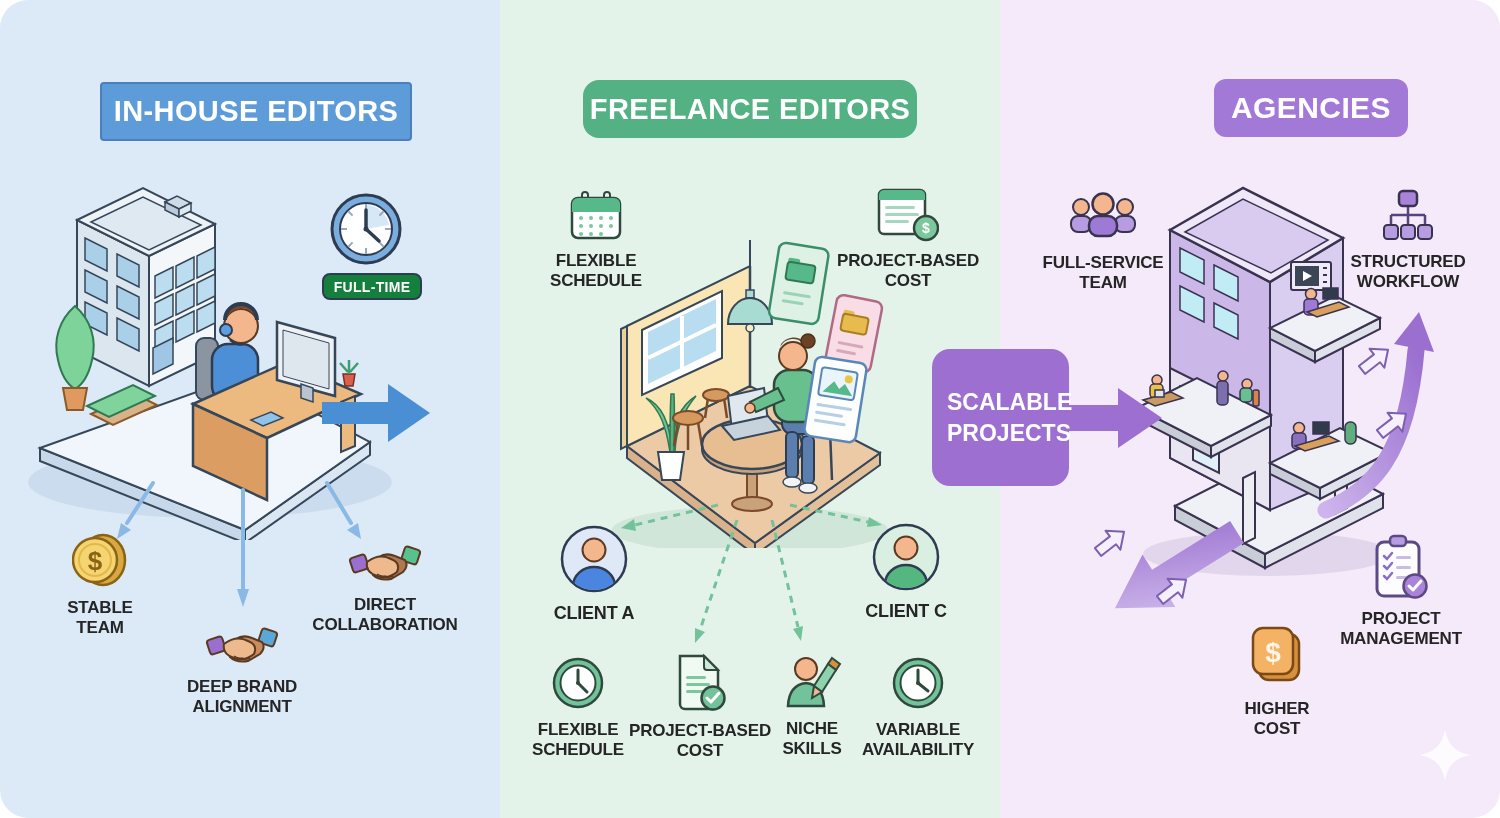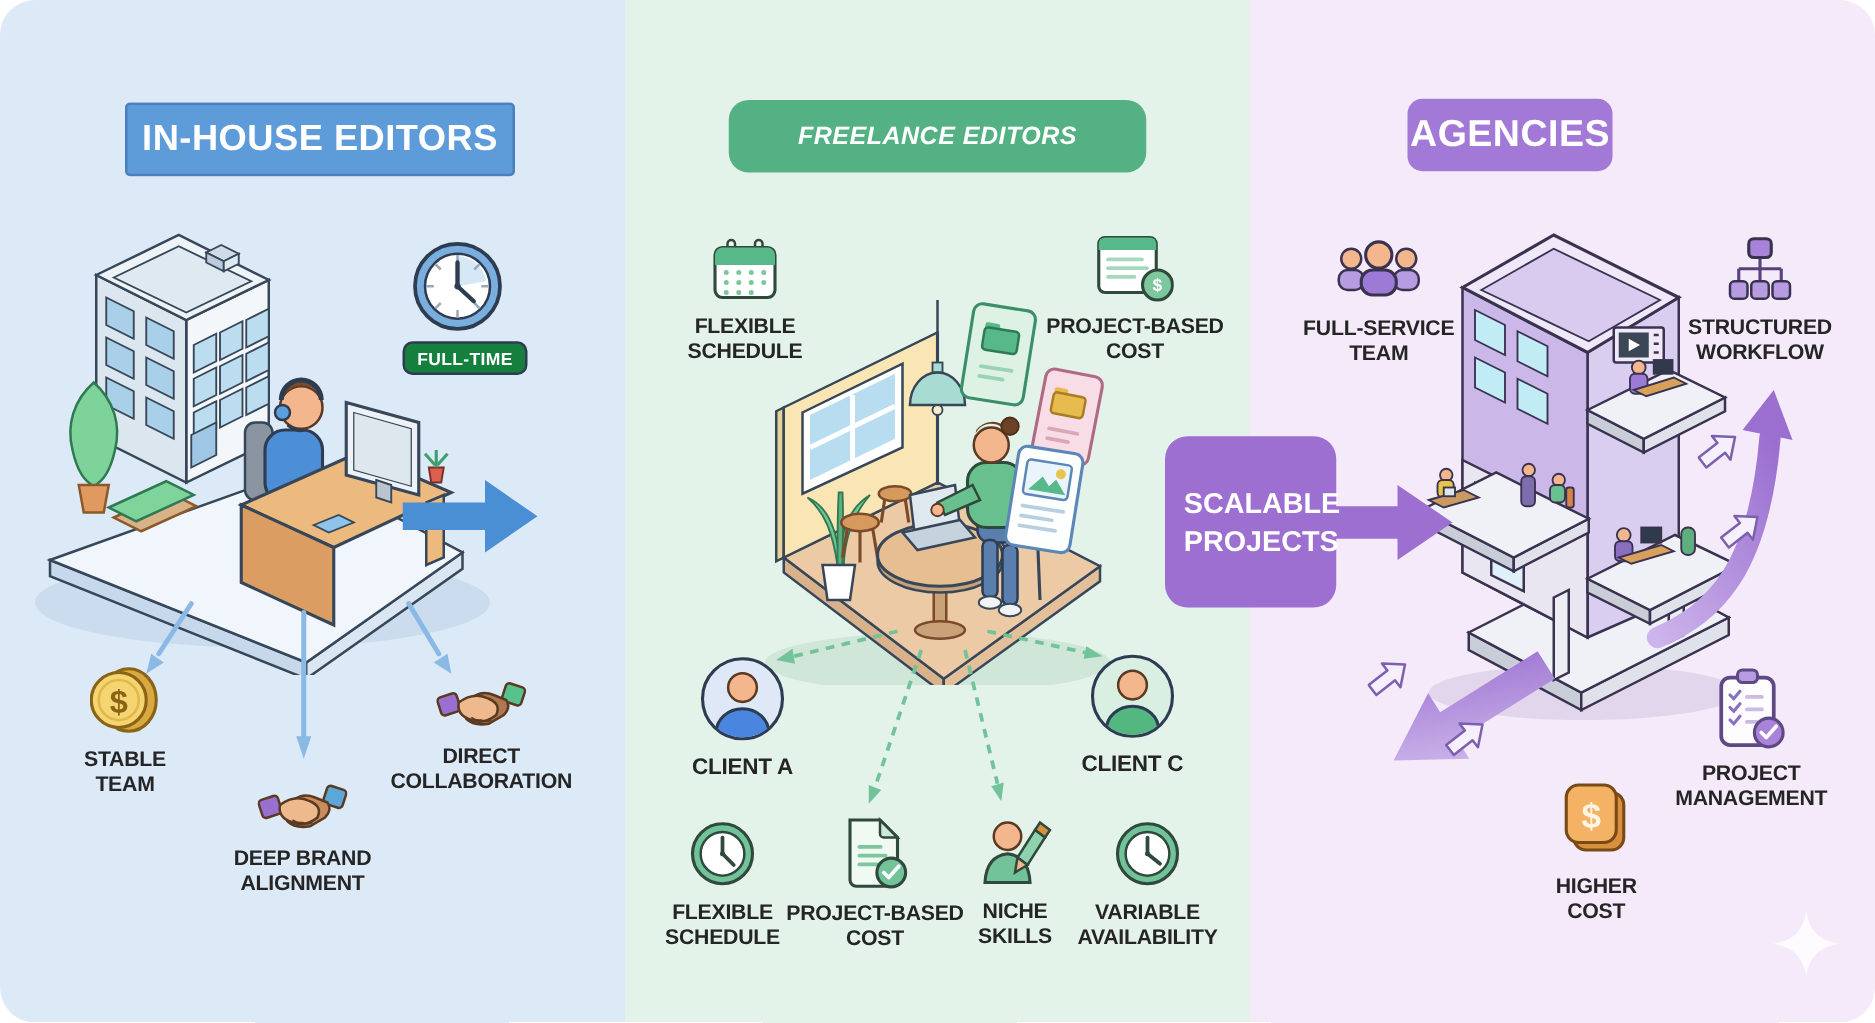--- a/index.html
+++ b/index.html
@@ -7,22 +7,22 @@
           background:#fff;font-family:"Liberation Sans","DejaVu Sans",sans-serif;}
   .col{position:absolute;top:0;height:818px;width:500px;}
   .col-blue{left:0;background:#dce9f6;}
   .col-green{left:500px;background:#e4f3ea;}
   .col-purple{left:1000px;background:#f4eaf9;}
   .abs{position:absolute;}
   .header-box{position:absolute;display:flex;align-items:center;justify-content:center;
               color:#fff;font-weight:bold;letter-spacing:0.4px;}
   .hdr-inhouse{left:100px;top:82px;width:308px;height:55px;background:#5e9bd9;border:2px solid rgba(58,106,165,.55);
                border-radius:4px;font-size:29px;}
-  .hdr-freelance{left:583px;top:80px;width:334px;height:58px;background:#53b183;border-radius:16px;font-size:20px;font-style:italic;}
-  .hdr-agencies{left:1126px;top:79px;width:164px;height:58px;background:#a379d7;border-radius:12px;font-size:30px;}
+  .hdr-freelance{left:583px;top:80px;width:334px;height:58px;background:#53b183;border-radius:16px;font-size:29px;}
+  .hdr-agencies{left:1214px;top:79px;width:194px;height:58px;background:#a379d7;border-radius:12px;font-size:30px;}
   .badge{position:absolute;left:322px;top:273px;width:100px;height:27px;background:#15803d;
          border:2px solid #2e3c52;border-radius:8px;color:#fff;font-weight:bold;font-size:14px;
          display:flex;align-items:center;justify-content:center;letter-spacing:0.3px;box-sizing:border-box;}
   .flow-box{position:absolute;color:#fff;font-weight:bold;display:flex;flex-direction:column;
             justify-content:center;border-radius:18px;line-height:1.32;box-sizing:border-box;}
   .fb-brand{left:429px;top:348px;width:141px;height:139px;background:#5b96d8;border:3px solid #2e3c52;
             align-items:center;font-size:24px;}
   .fb-scalable{left:932px;top:349px;width:137px;height:137px;background:#9c6fd0;
                align-items:flex-start;padding-left:15px;font-size:23px;}
   .feature{position:absolute;display:flex;flex-direction:column;align-items:center;gap:9px;text-align:center;}

